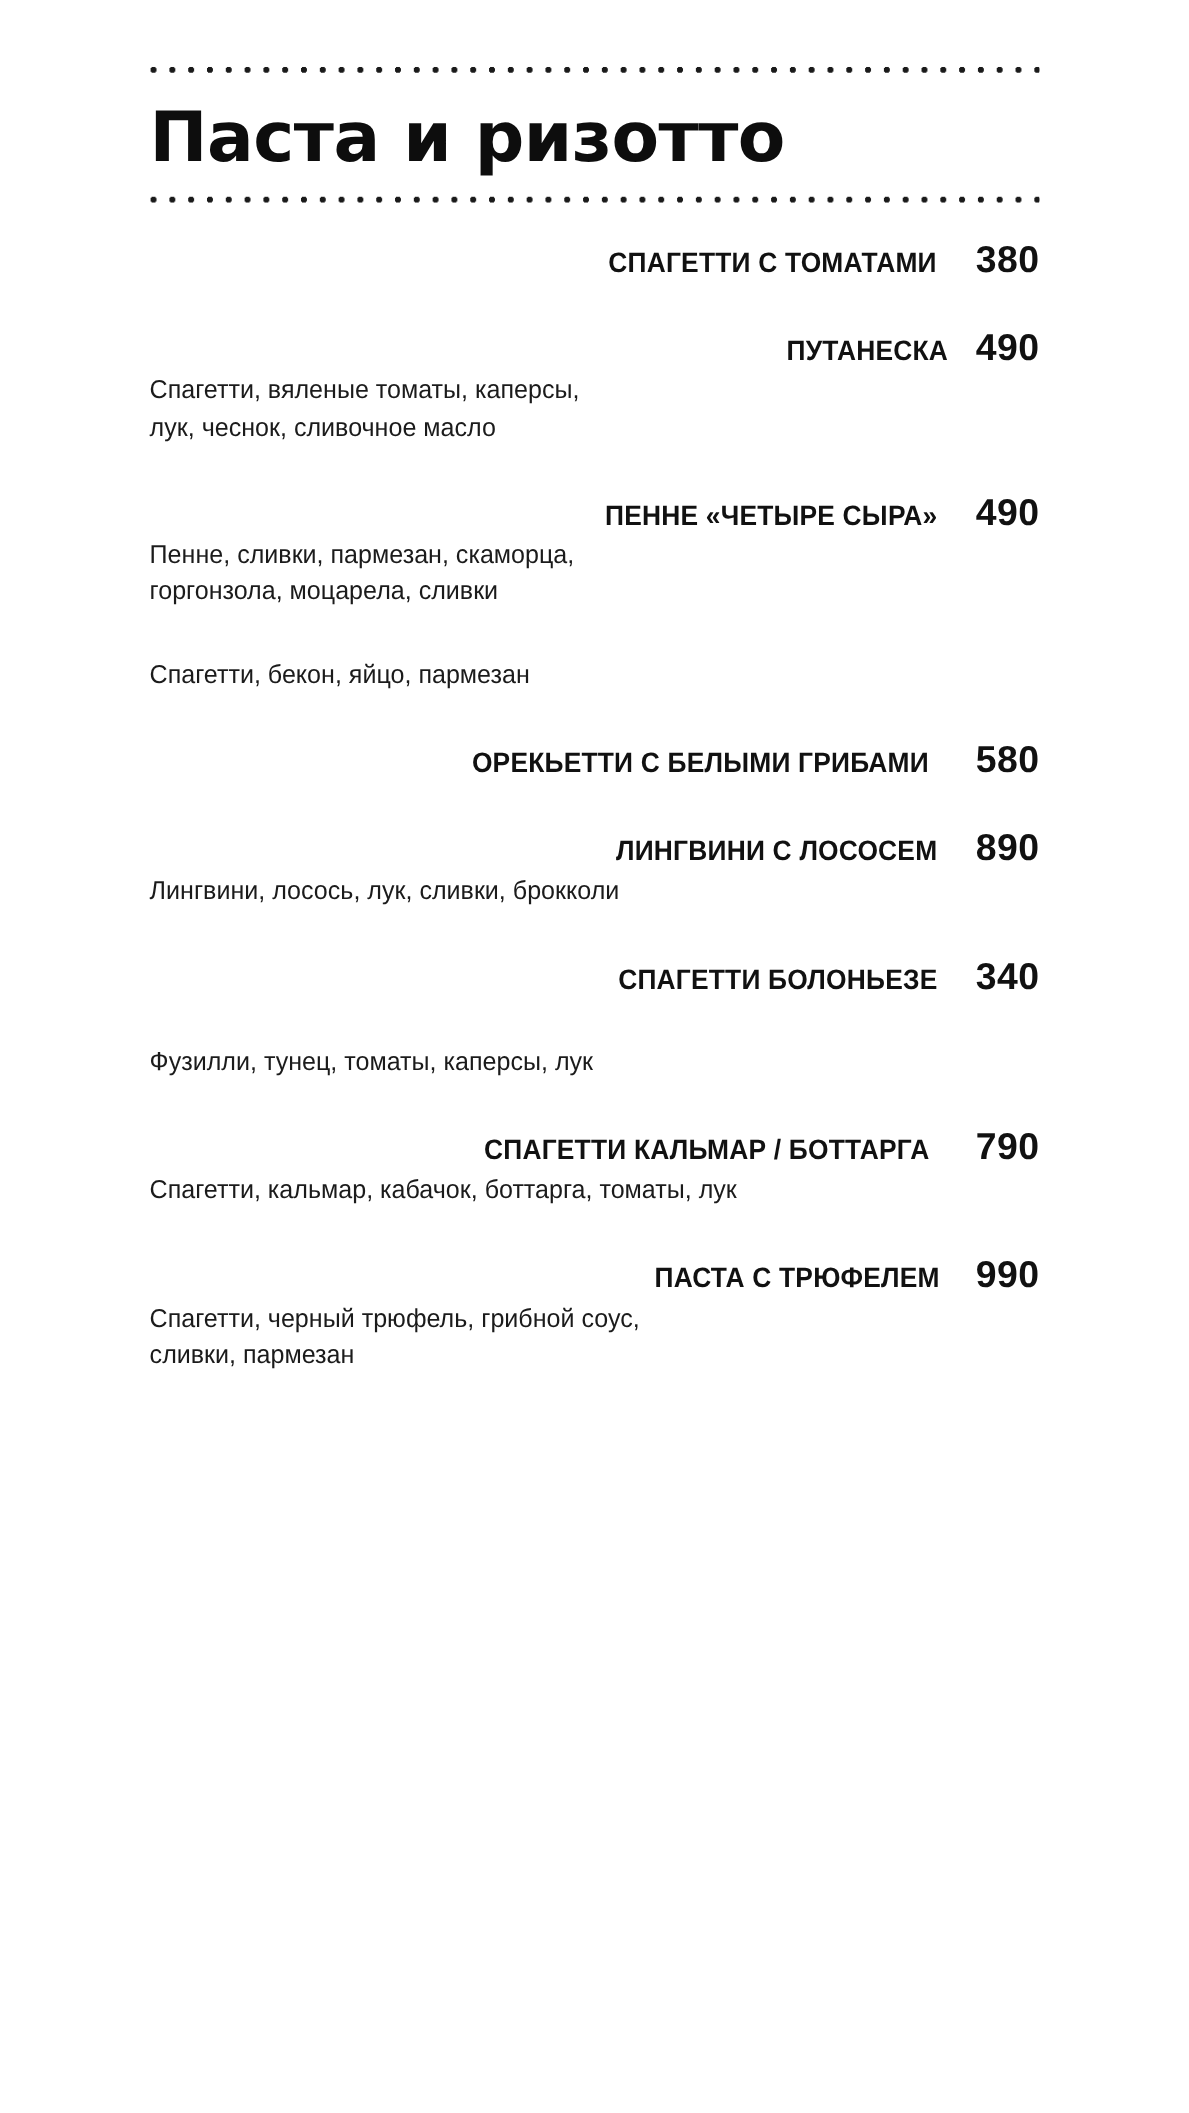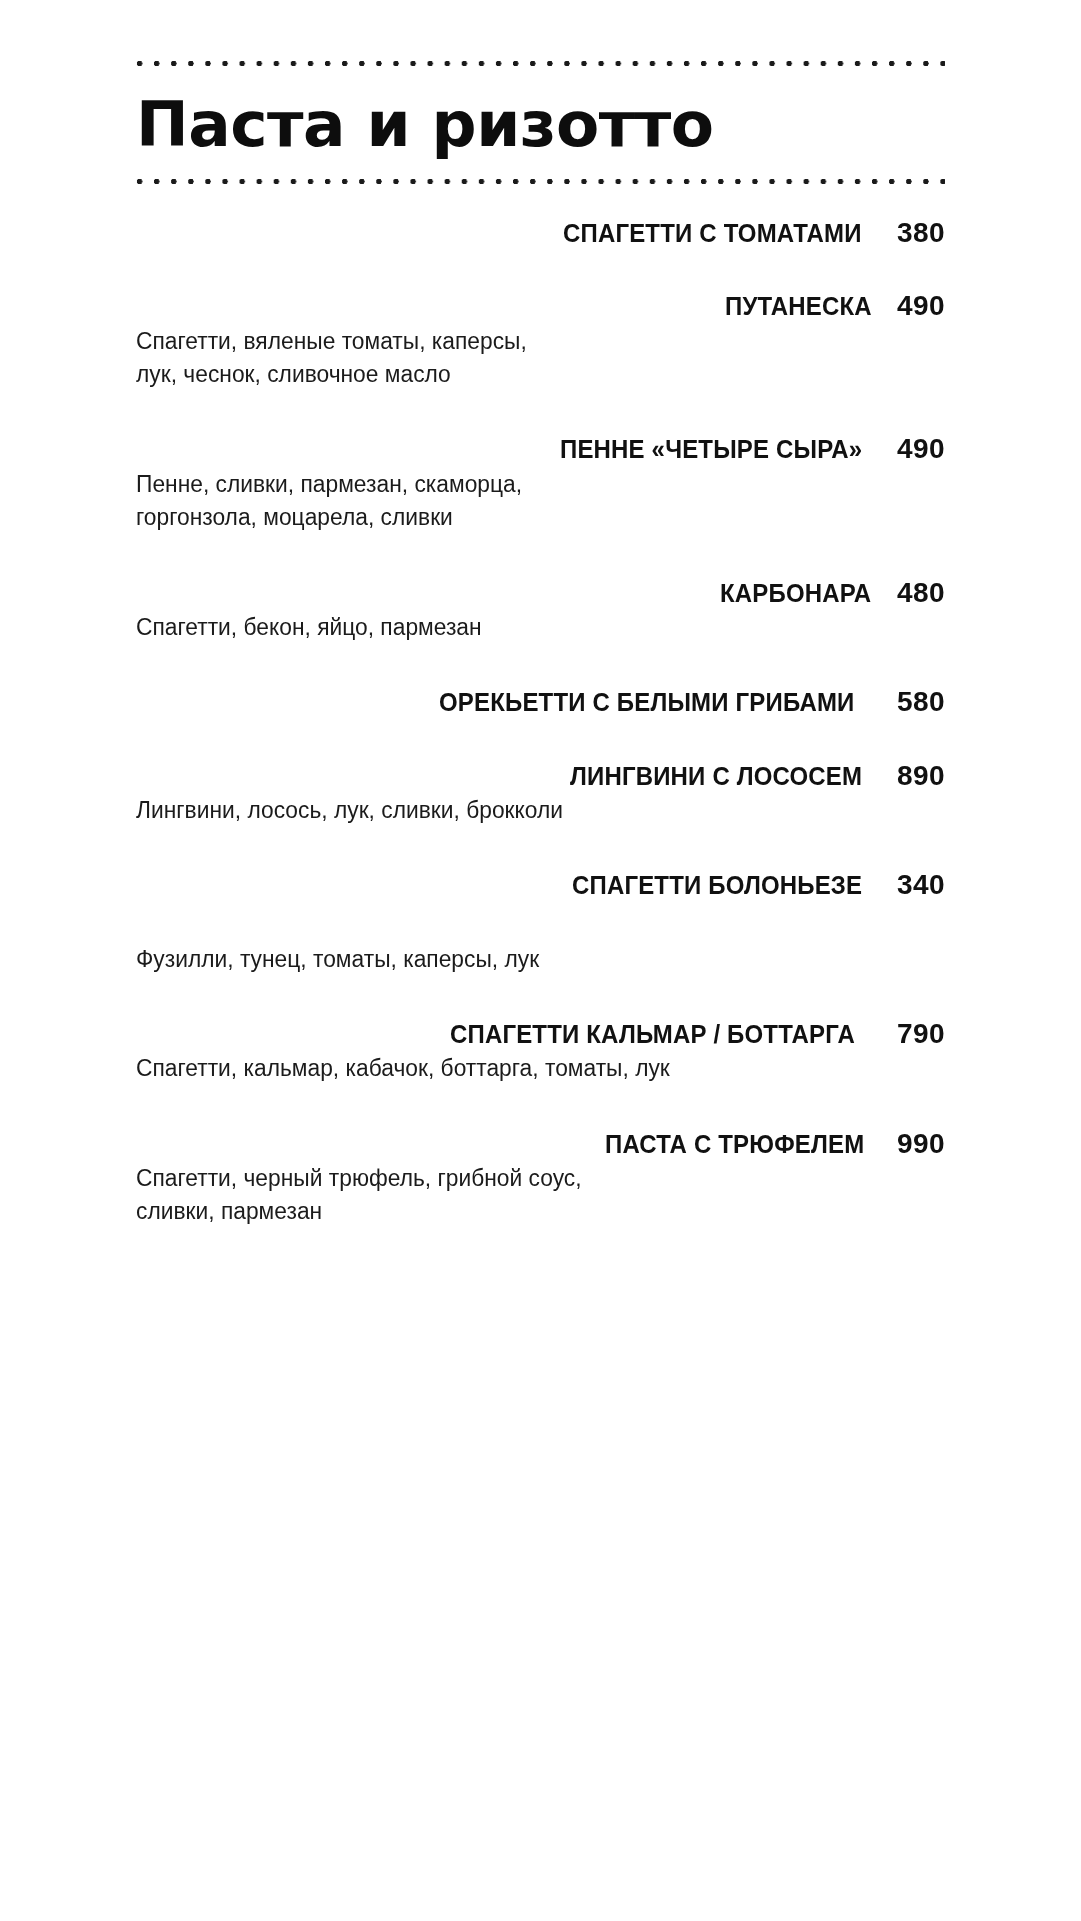--- a/index.html
+++ b/index.html
@@ -76,21 +76,21 @@
     color: #111111;
     text-transform: uppercase;
     transform: scaleX(0.94);
     transform-origin: left center;
     white-space: nowrap;
   }
 
   .item-price {
     font-family: "Liberation Sans", sans-serif;
     font-weight: 700;
-    font-size: 28px;
+    font-size: 34px;
     line-height: 1.12;
     letter-spacing: 0.4px;
     color: #111111;
     text-align: right;
     flex: 0 0 auto;
     white-space: nowrap;
   }
 
   .item-desc {
     font-family: "Liberation Sans", sans-serif;
@@ -141,24 +141,20 @@
         <div class="item-head">
           <div class="item-name">ПЕННЕ «ЧЕТЫРЕ СЫРА»</div>
           <div class="item-price">490</div>
         </div>
         <div class="item-desc">
           <span class="desc-line">Пенне, сливки, пармезан, скаморца,</span>
           <span class="desc-line">горгонзола, моцарела, сливки</span>
         </div>
       </div>
       <div class="menu-item">
-        <div class="item-head">
-          <div class="item-name">КАРБОНАРА</div>
-          <div class="item-price">480</div>
-        </div>
         <div class="item-desc">
           <span class="desc-line">Спагетти, бекон, яйцо, пармезан</span>
         </div>
       </div>
       <div class="menu-item">
         <div class="item-head">
           <div class="item-name">ОРЕКЬЕТТИ С БЕЛЫМИ ГРИБАМИ</div>
           <div class="item-price">580</div>
         </div>
       </div>

